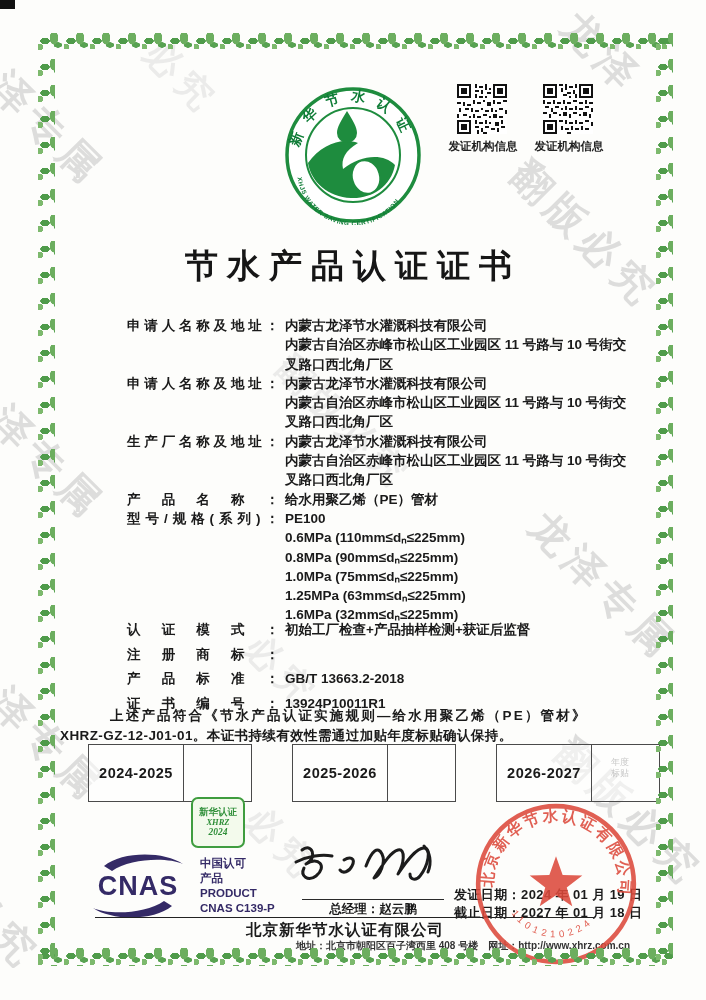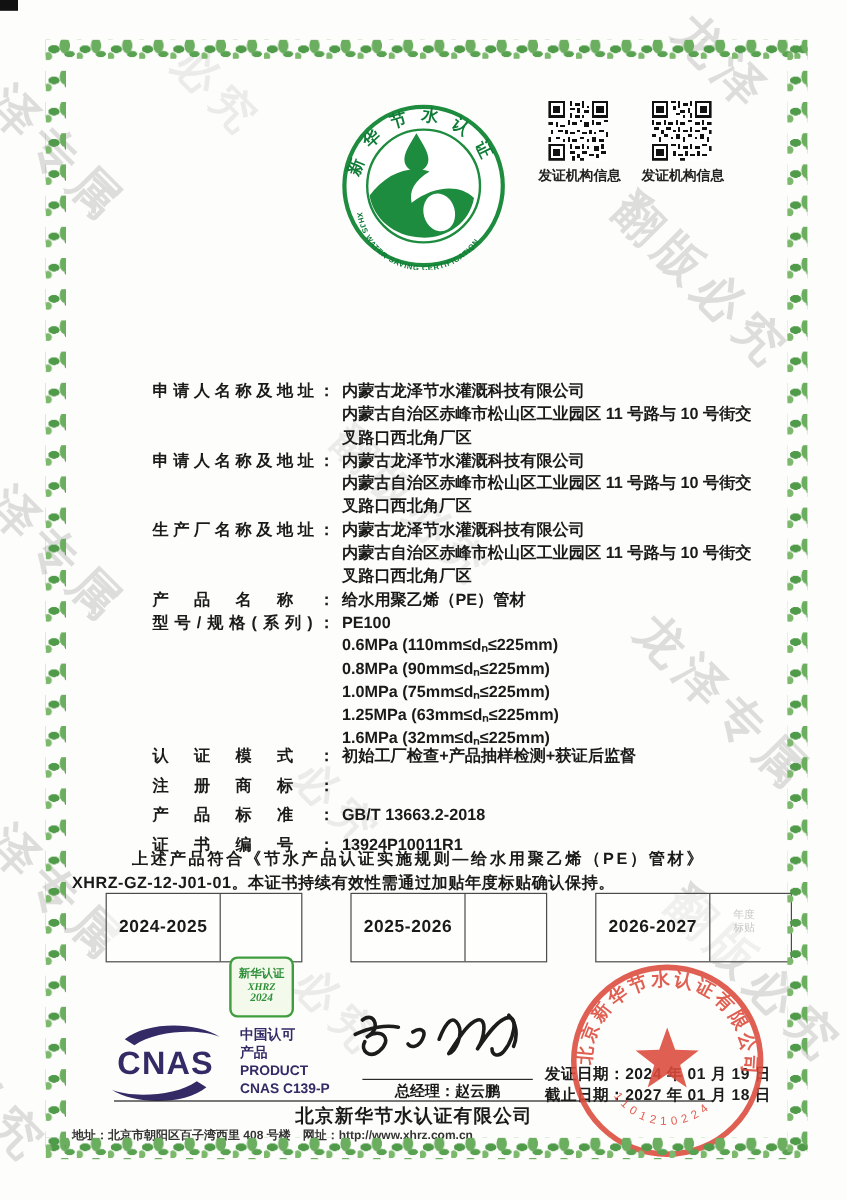--- a/index.html
+++ b/index.html
@@ -88,21 +88,21 @@
 
   
   .cnas-svg{position:absolute; left:82px; top:849px;}
   .cnas-lines{position:absolute; left:200px; top:856px; font-size:11.5px; font-weight:bold; color:#342a66; line-height:15px;}
   .sig-svg{position:absolute; left:288px; top:832px;}
   .sig-rule{position:absolute; left:302px; top:899px; width:142px; border-top:1.5px solid #2a2a2a;}
   .signer{position:absolute; left:302px; top:901px; width:142px; text-align:center; font-size:12.5px; font-weight:bold;}
   .dates{position:absolute; left:454px; top:886px; font-size:13px; font-weight:bold; line-height:18px; letter-spacing:.4px;}
   .long-rule{position:absolute; left:95px; top:917px; width:500px; border-top:1.6px solid #222;}
   .company{position:absolute; left:95px; top:920px; width:500px; text-align:center; font-size:15.5px; font-weight:bold; letter-spacing:1px;}
-  .address{position:absolute; left:60px; top:939px; width:570px; text-align:left; font-size:10px; font-weight:bold; color:#333;}
+  .address{position:absolute; left:60px; top:939px; width:570px; text-align:right; font-size:10px; font-weight:bold; color:#333;}
   .seal{position:absolute; left:472px; top:800px; opacity:.88;}
 </style>
 </head>
 <body>
 
 <div class="page">
 
   <div class="corner-mark"></div>
 
   <div class="wm w1">龙泽专属</div>
@@ -151,20 +151,21 @@
     </svg>
     <svg class="qr qr2" viewBox="0 0 25 25" shape-rendering="crispEdges">
       <rect width="25" height="25" fill="#fff"></rect>
       <path fill="#111" d="M0 0h7v7h-7z M18 0h7v7h-7z M0 18h7v7h-7z"></path>
       <path fill="#fff" d="M1 1h5v5h-5z M19 1h5v5h-5z M1 19h5v5h-5z"></path>
       <path fill="#111" d="M2 2h3v3h-3z M20 2h3v3h-3z M2 20h3v3h-3z M8 0h2v1h-2z M11 0h1v3h-1z M13 1h2v1h-2z M16 0h1v2h-1z M9 2h1v2h-1z M12 4h2v1h-2z M15 3h1v2h-1z M10 5h2v1h-2z M13 6h1v1h-1z M16 5h1v2h-1z M0 8h1v2h-1z M2 9h2v1h-2z M5 8h1v2h-1z M7 9h2v1h-2z M10 8h1v2h-1z M12 9h2v1h-2z M15 8h2v1h-2z M18 9h2v1h-2z M21 8h1v2h-1z M23 9h2v1h-2z M1 11h2v1h-2z M4 12h1v2h-1z M6 11h2v1h-2z M9 12h1v1h-1z M11 11h1v2h-1z M13 12h2v1h-2z M16 11h1v2h-1z M18 12h2v1h-2z M21 11h2v1h-2z M24 12h1v2h-1z M0 14h2v1h-2z M3 15h1v2h-1z M5 14h2v1h-2z M8 15h1v1h-1z M10 14h2v2h-2z M13 15h1v2h-1z M15 14h2v1h-2z M18 15h1v1h-1z M20 14h2v2h-2z M23 15h1v2h-1z M8 18h2v1h-2z M11 18h1v2h-1z M13 19h2v1h-2z M16 18h1v2h-1z M18 19h2v1h-2z M21 18h2v1h-2z M24 19h1v2h-1z M9 21h1v2h-1z M11 22h2v1h-2z M14 21h1v2h-1z M16 22h2v1h-2z M19 21h1v2h-1z M21 22h2v1h-2z M12 24h2v1h-2z"></path>
     </svg>
     <div class="qr-label ql1">发证机构信息</div>
     <div class="qr-label ql2">发证机构信息</div>
 
+    <div class="title">节水产品认证证书</div>
 
     <div class="fields">
       <div class="frow">
         <div class="flabel">申请人名称及地址：</div>
         <div class="fvals">
           <div>内蒙古龙泽节水灌溉科技有限公司</div>
           <div>内蒙古自治区赤峰市松山区工业园区 11 号路与 10 号街交</div>
           <div>叉路口西北角厂区</div>
         </div>
       </div>

